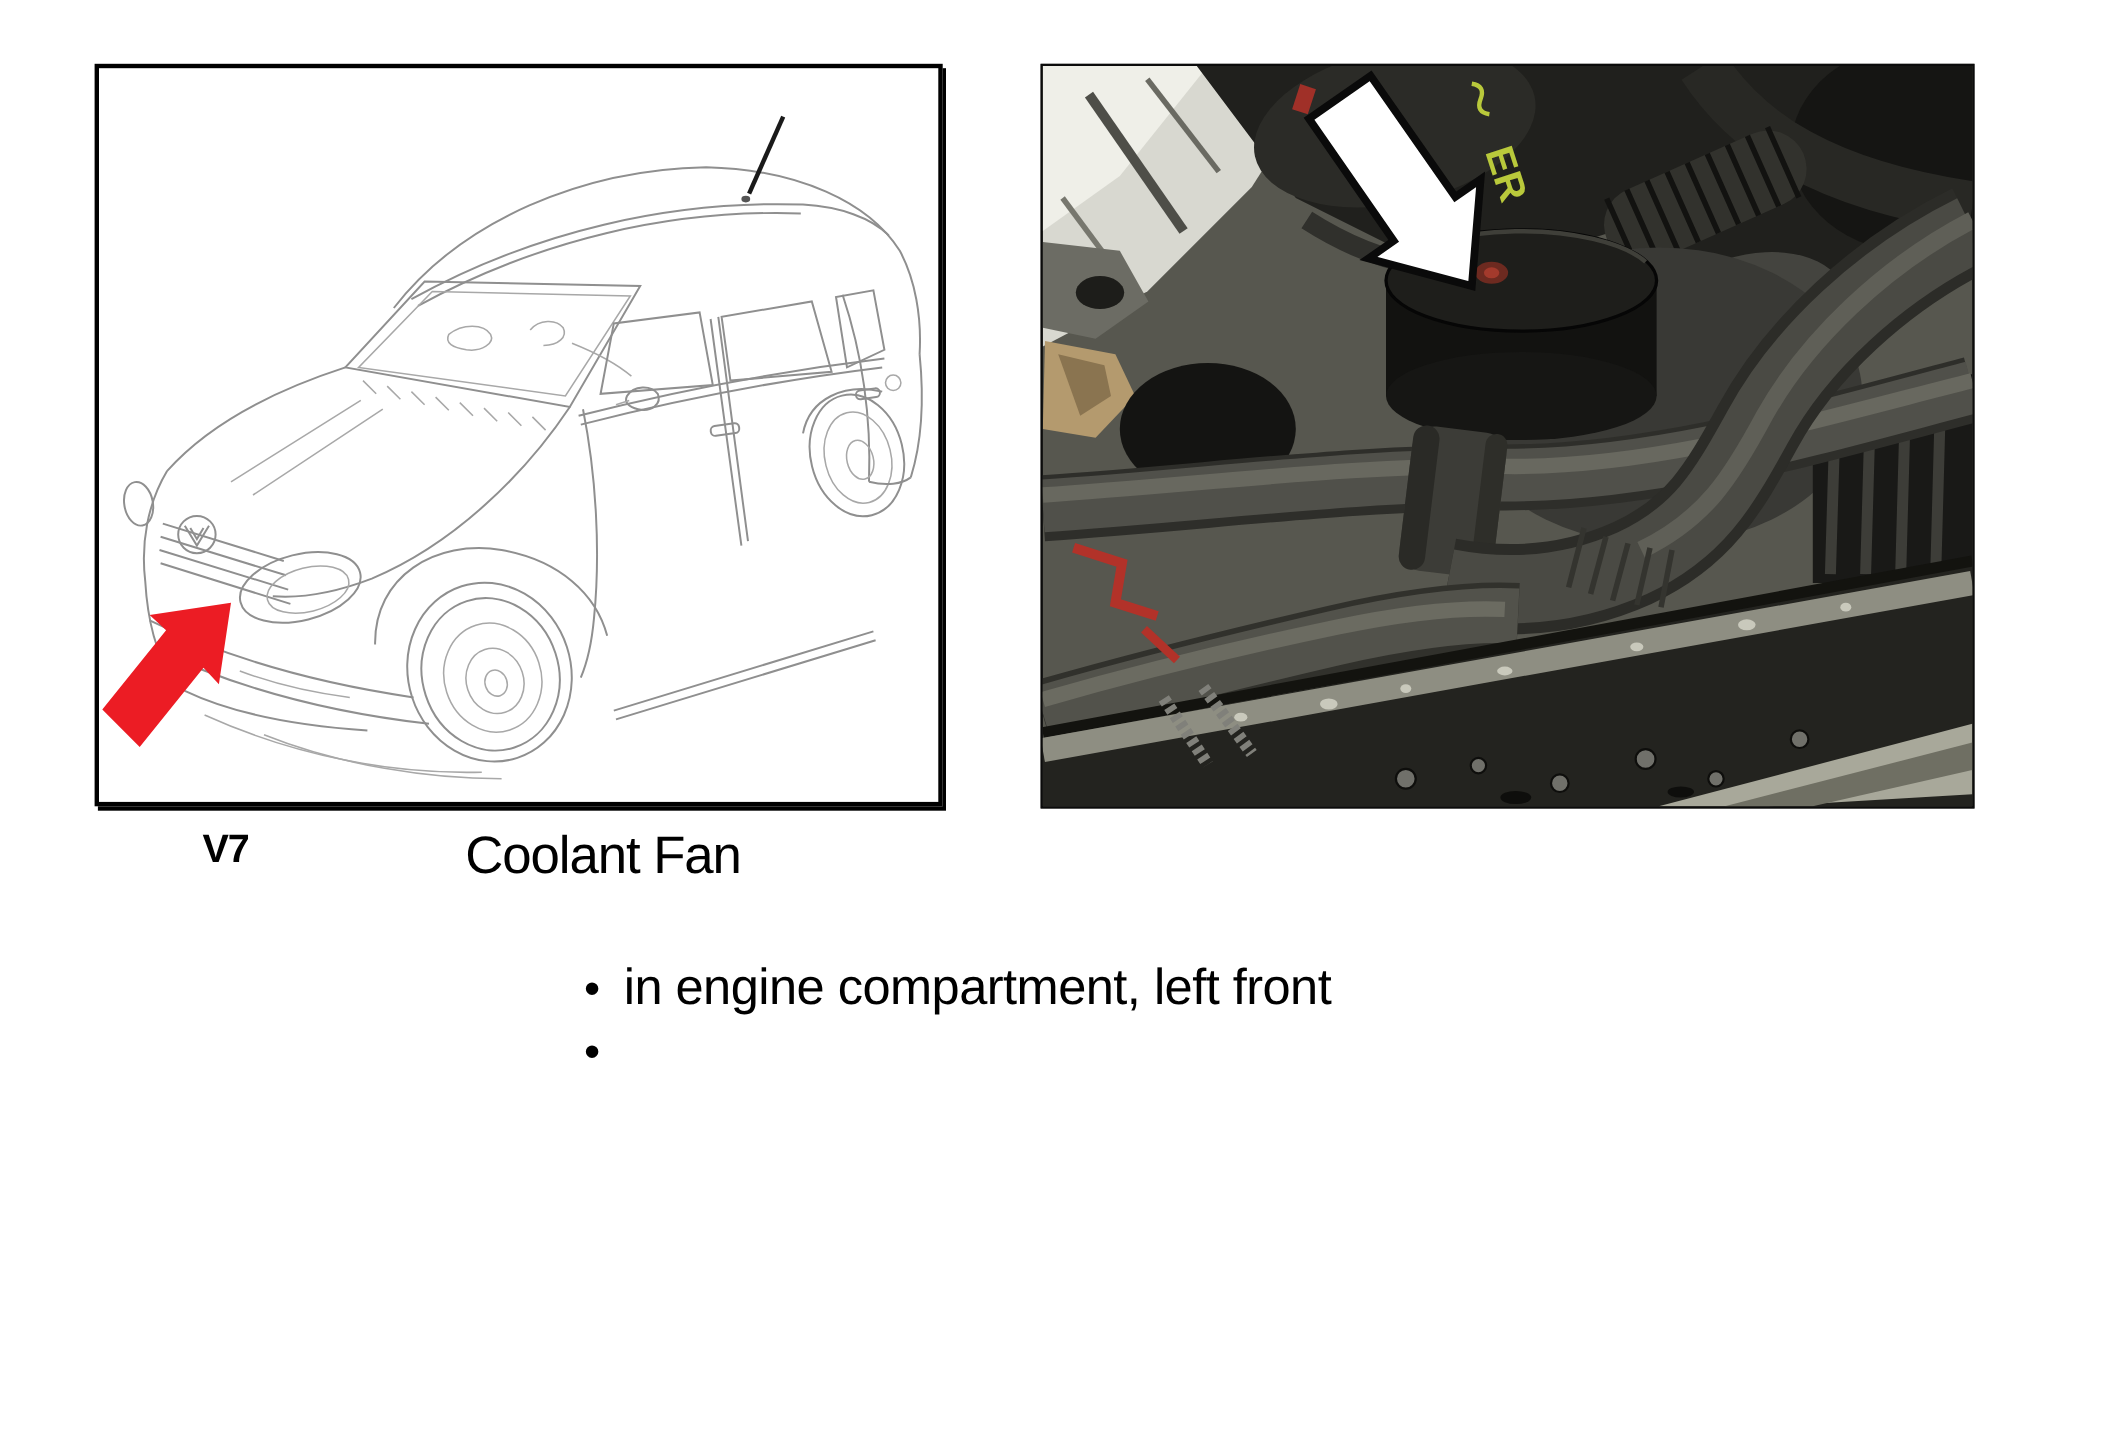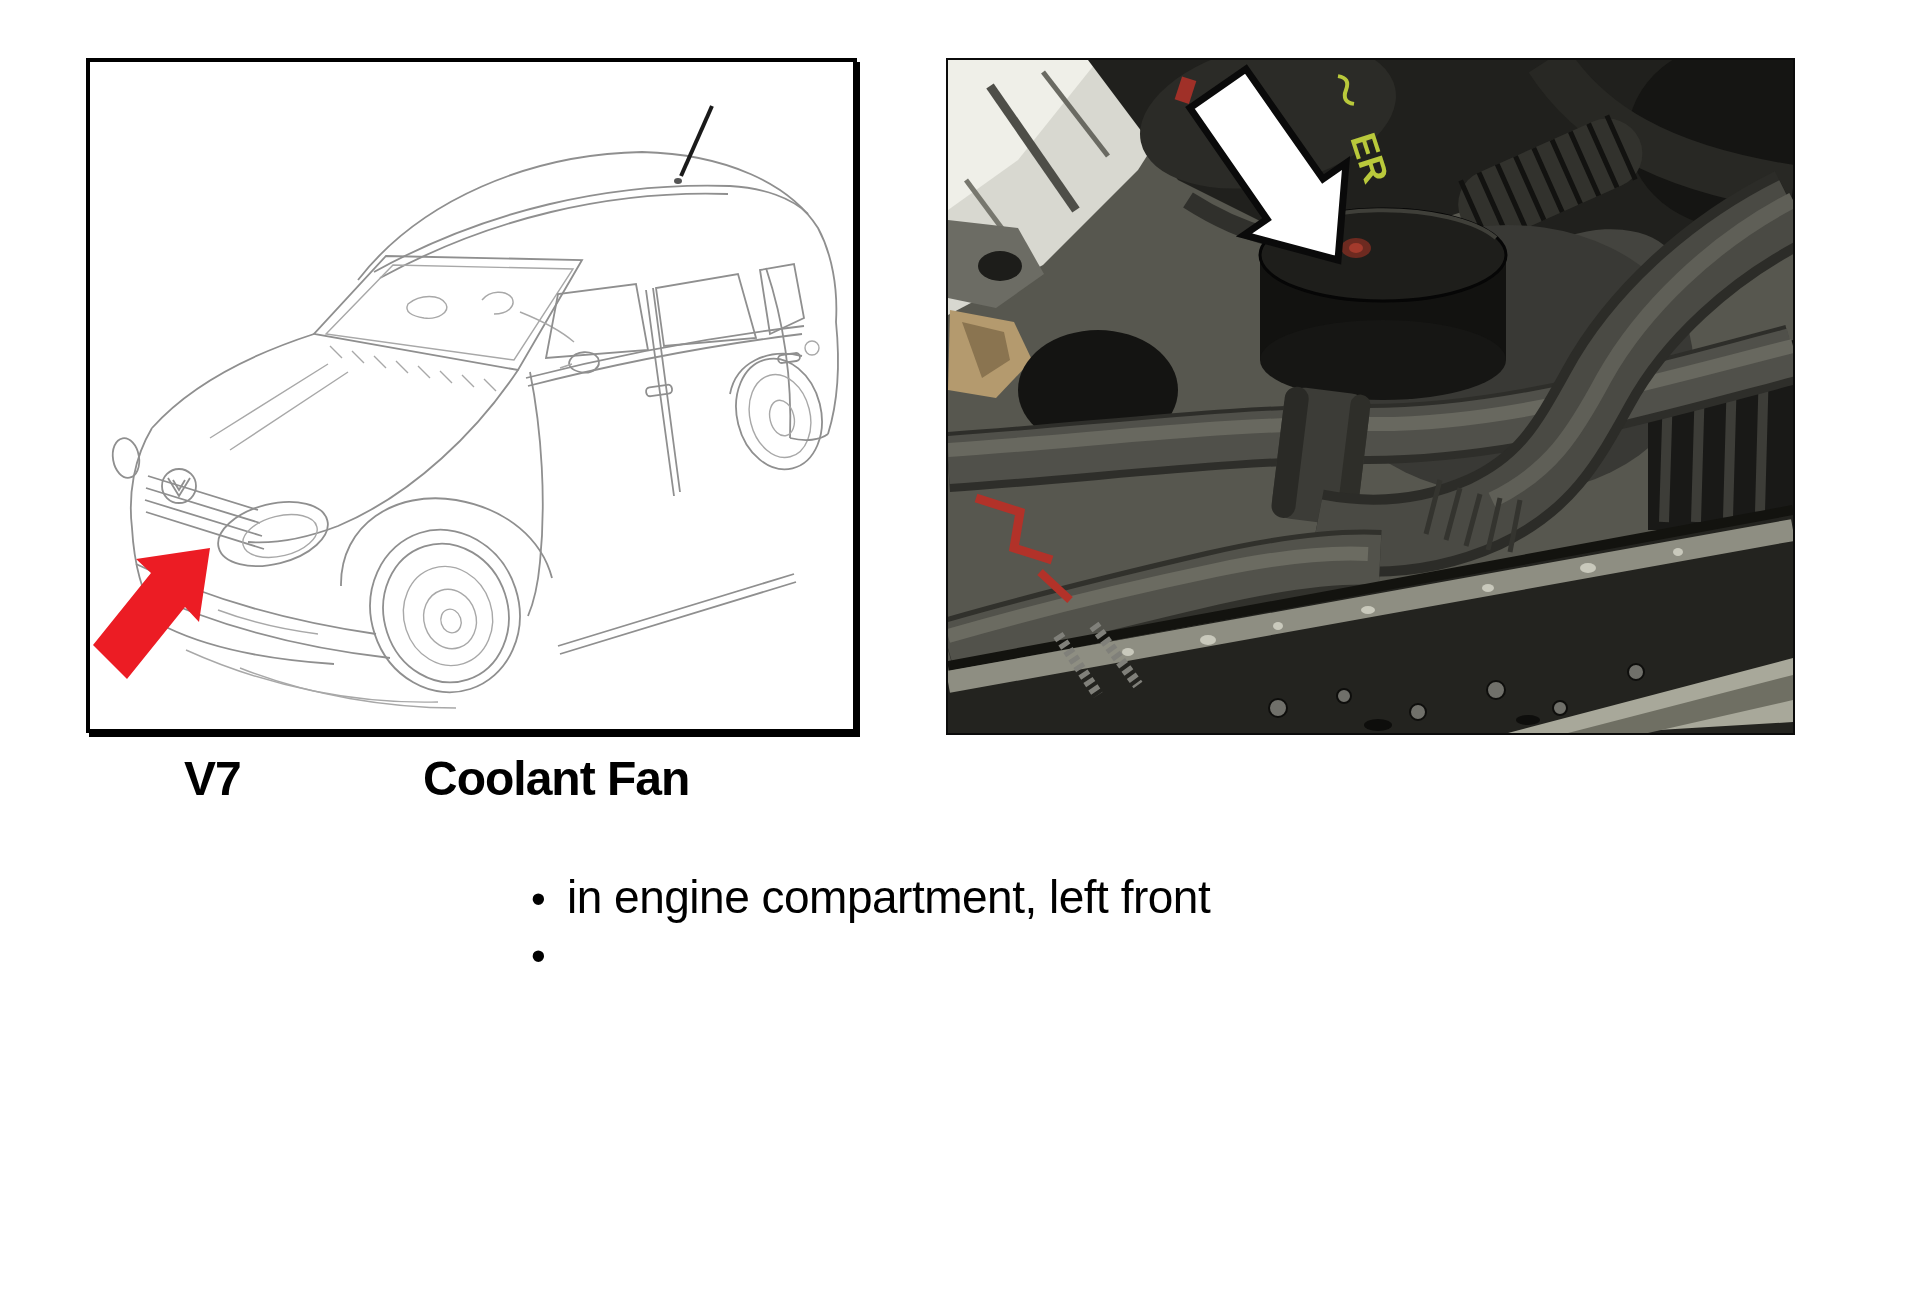--- a/index.html
+++ b/index.html
@@ -13,22 +13,22 @@
   .drawing-panel svg{display:block;width:100%;height:100%;}
 
   
   .photo-panel{
     position:absolute;left:946px;top:58px;width:845px;height:673px;
     border:2px solid #0b0b0b;background:#3c3c38;
   }
   .photo-panel svg{display:block;width:100%;height:100%;}
 
   
-  .cap-id{position:absolute;left:184px;top:751px;font-size:48px;font-weight:bold;letter-spacing:-1px;}
-  .cap-name{position:absolute;left:423px;top:751px;font-size:48px;font-weight:bold;letter-spacing:-1px;}
+  .cap-id{position:absolute;left:184px;top:751px;font-size:36px;font-weight:bold;letter-spacing:-1px;}
+  .cap-name{position:absolute;left:423px;top:751px;font-size:48px;font-weight:normal;letter-spacing:-1px;}
 
   
   .notes{position:absolute;left:531px;top:869px;margin:0;padding:0;list-style:none;font-size:46px;letter-spacing:-0.5px;}
   .notes li{display:flex;align-items:baseline;line-height:57px;white-space:nowrap;}
   .notes .dot{width:36px;font-size:42px;flex:0 0 36px;}
 
   .car-lines{stroke:#8f8f8f;fill:none;stroke-width:1.8px;}
   .car-lines-light{stroke:#a8a8a8;fill:none;stroke-width:1.4px;}
 </style>
 </head>

